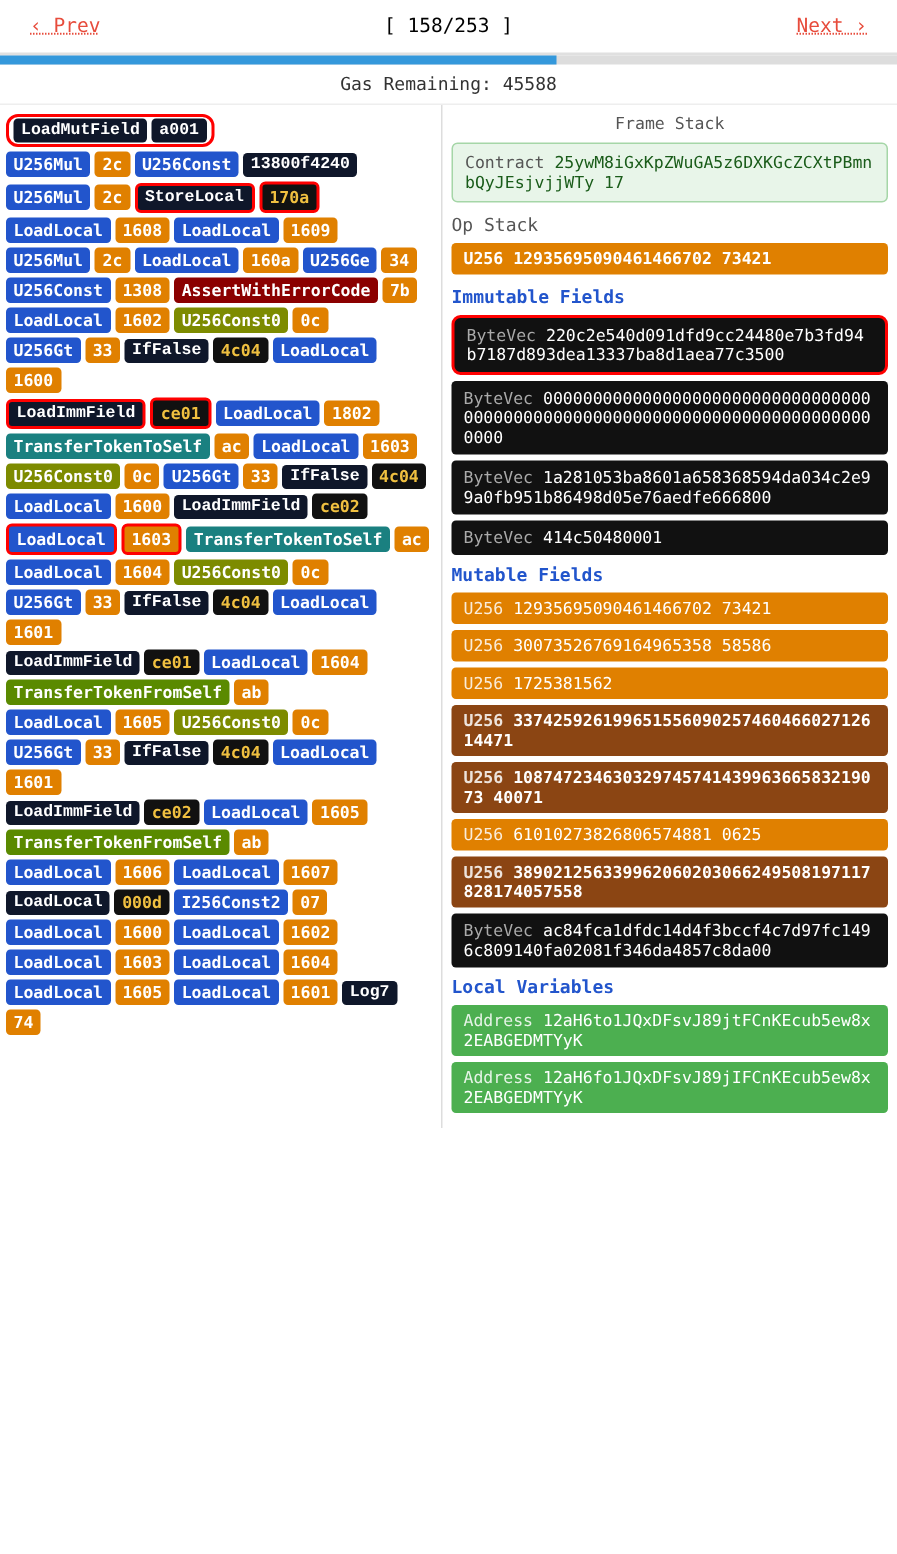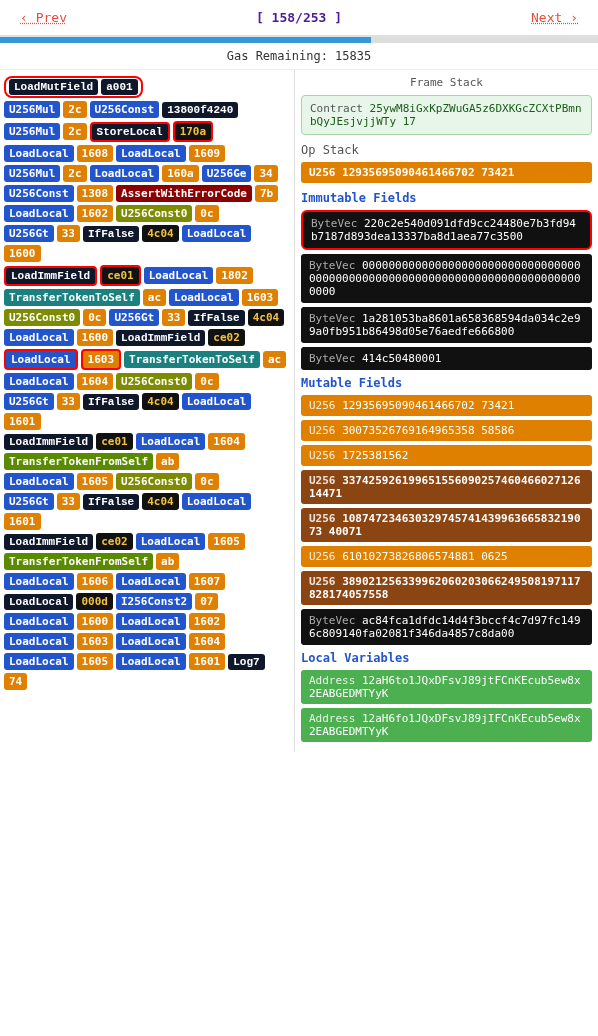--- a/index.html
+++ b/index.html
@@ -21,22 +21,21 @@
       border-bottom: 2px solid #e0e0e0;
     }
     .nav-btn {
       color: #e74c3c;
       text-decoration: underline dotted;
       cursor: pointer;
       font-size: 13px;
     }
     .page-indicator {
       font-size: 13px;
-      color: #4c1d95;
-      font-weight: bold;
+      color: #000000;
     }
 
     
     .progress-bar-container {
       height: 6px;
       background: #ddd;
       width: 100%;
     }
     .progress-bar-fill {
       height: 6px;
@@ -185,21 +184,21 @@
 <div class="header">
   <span class="nav-btn">‹ Prev</span>
   <span class="page-indicator">[ 158/253 ]</span>
   <span class="nav-btn">Next ›</span>
 </div>
 
 <div class="progress-bar-container">
   <div class="progress-bar-fill" style="width:62%"></div>
 </div>
 
-<div class="gas-info">Gas Remaining: 15835</div>
+<div class="gas-info">Gas Remaining: 45588</div>
 
 <div class="main-layout">
 
   <div class="left-panel">
     <div id="instr-container">
         <div class="instr-row">
           <span style="display: inline-flex; align-items: center; gap: 3px; border: 2px solid red; border-radius: 8px; padding: 1px 3px;">
             <span class="tag tag-black">LoadMutField</span>
             <span class="tag tag-black">a001</span>
           </span>

